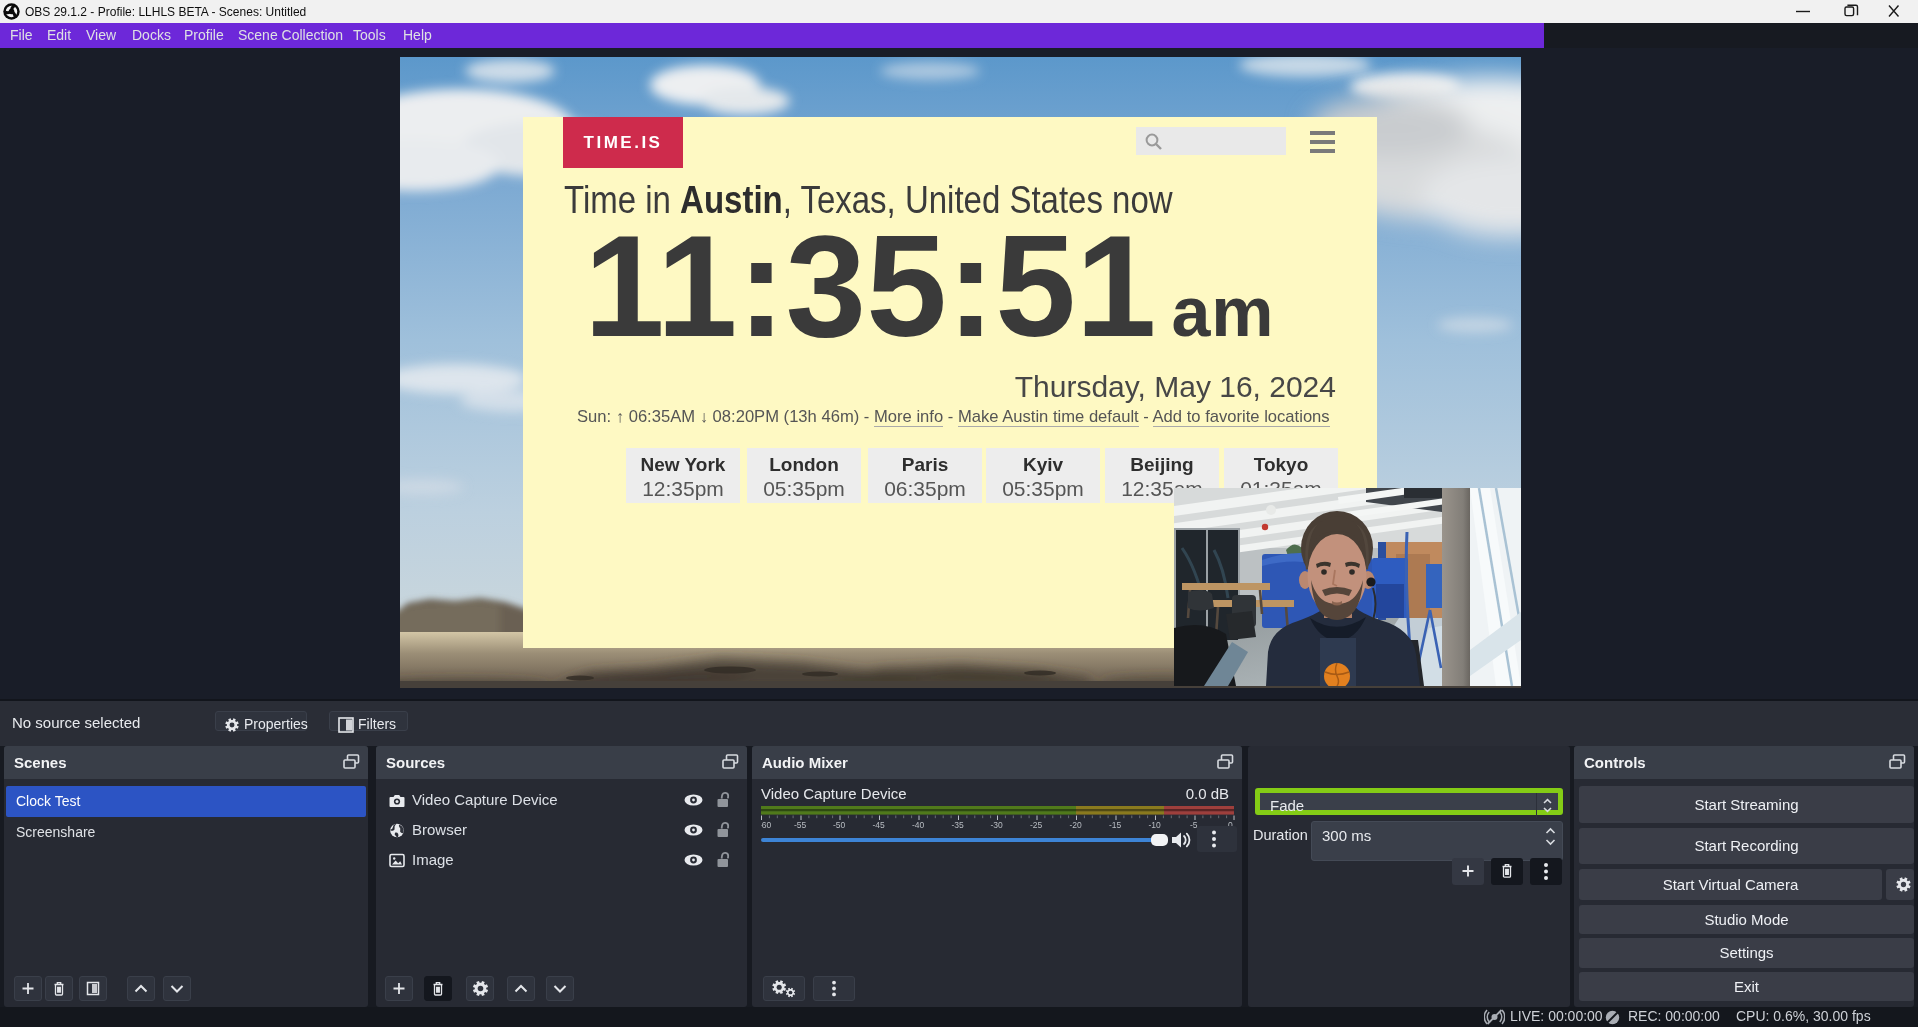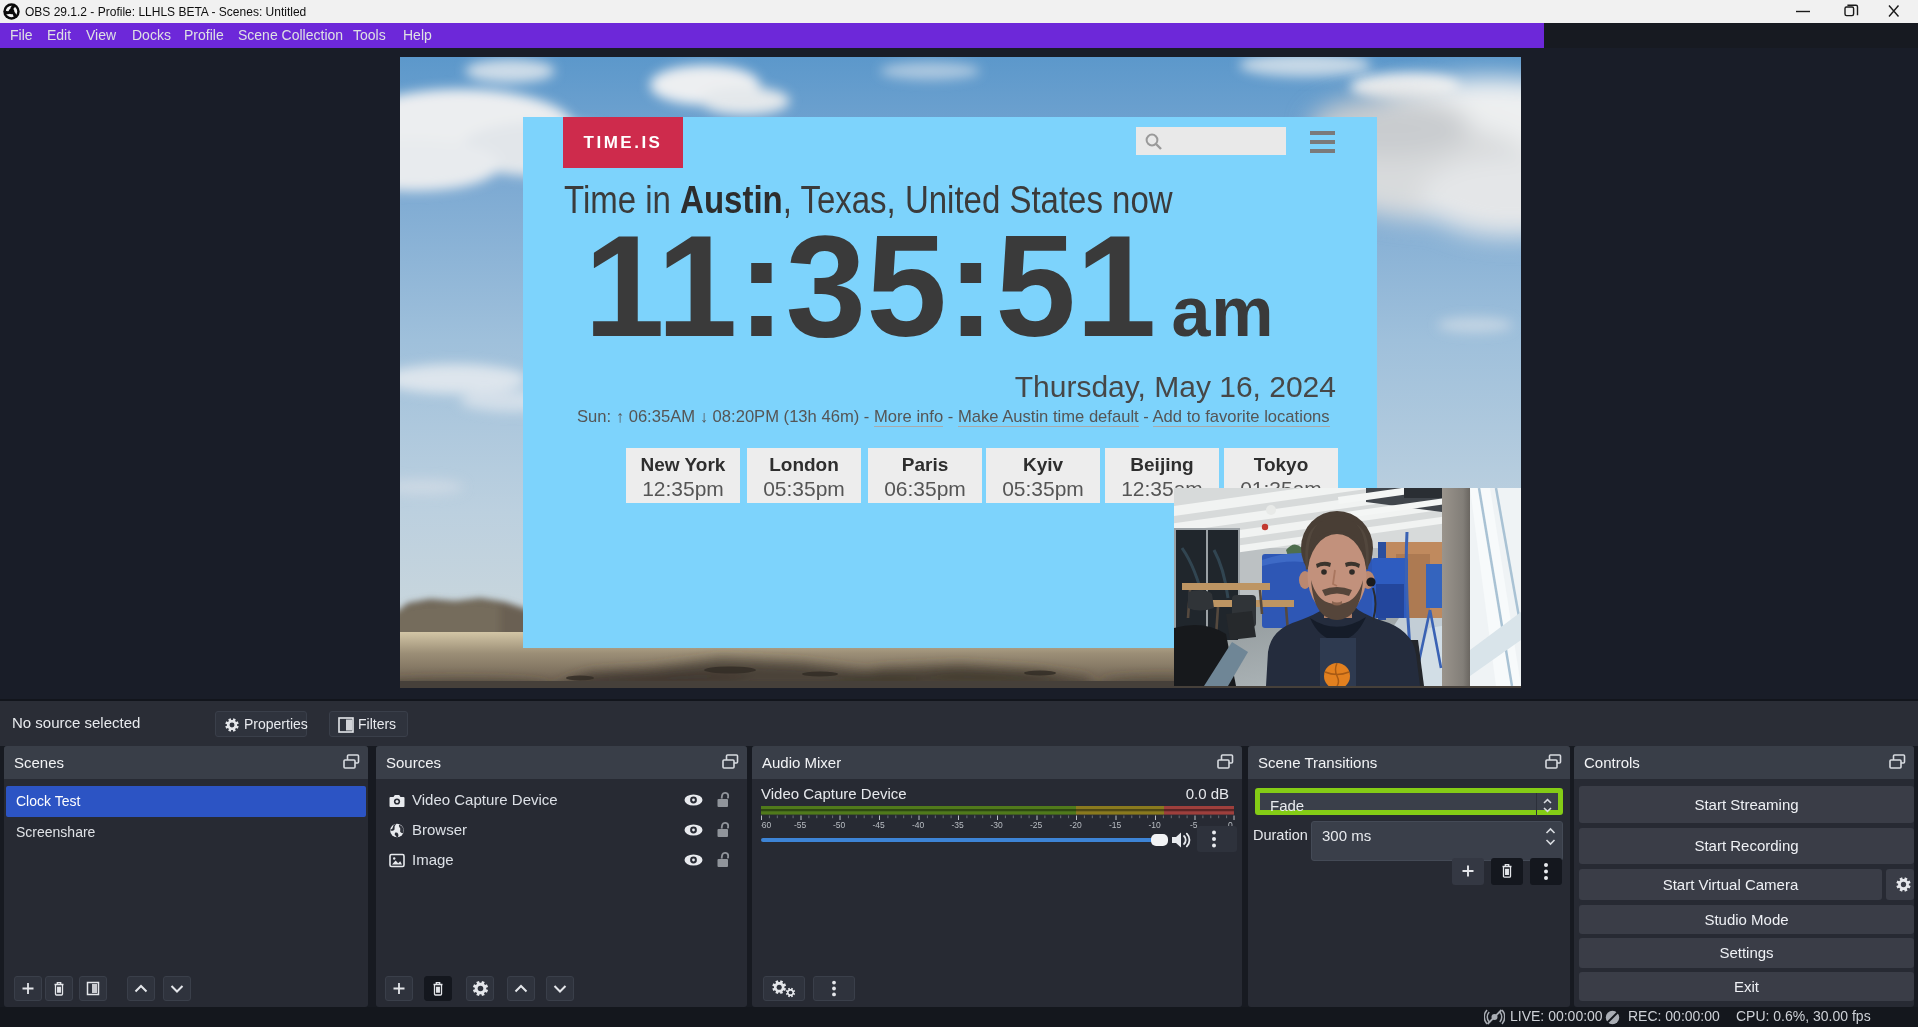--- a/index.html
+++ b/index.html
@@ -8,46 +8,46 @@
 .abs{position:absolute;}
 
 #titlebar{position:absolute;left:0;top:0;width:1918px;height:23px;background:#F1F1F1;}
 #titlebar .ttxt{position:absolute;left:25px;top:5px;font-size:12px;color:#0e0e0e;}
 
 #menubar{position:absolute;left:0;top:23px;width:1544px;height:25px;background:#6d28d9;color:#DEE0E4;font-size:14px;}
 #menubar div{position:absolute;top:4px;}
 
 #canvas{position:absolute;left:0;top:48px;width:1918px;height:653px;background:#191D28;}
 #video{position:absolute;left:400px;top:9px;width:1121px;height:631px;overflow:hidden;background:#9db8d2;}
-#card{position:absolute;left:123px;top:60px;width:854px;height:531px;background:#7dd3fc;color:#333;}
+#card{position:absolute;left:123px;top:60px;width:854px;height:531px;background:#fef9c3;color:#333;}
 #webcam{position:absolute;left:774px;top:431px;width:347px;height:198px;overflow:hidden;background:#aeb4b6;}
 
 #logo{position:absolute;left:40px;top:0;width:120px;height:51px;background:#CE2B4C;color:#fff;
   font-weight:bold;font-size:17px;letter-spacing:2.5px;text-align:center;line-height:51px;}
 #searchbox{position:absolute;left:613px;top:10px;width:150px;height:28px;background:#E9E9E9;}
 #hamb{position:absolute;left:787px;top:14px;width:25px;}
 #hamb div{height:4px;background:#7A7A7A;margin-bottom:5px;}
 #headline{position:absolute;left:41px;top:62px;font-size:38px;color:#3B3B3B;white-space:nowrap;transform:scaleX(.868);transform-origin:0 0;}
 #bigtime{position:absolute;left:61px;top:97px;font-size:145px;line-height:145px;font-weight:bold;color:#3A3A3A;white-space:nowrap;}
 #bigtime .ampm{font-size:70px;letter-spacing:1px;margin-left:15px;}
 #dateline{position:absolute;right:41px;top:253px;font-size:30px;color:#474747;}
 #sunline{position:absolute;left:54px;top:290px;font-size:16.6px;color:#555;white-space:nowrap;}
 #sunline .lnk{border-bottom:1px solid #aaa;}
 .citybox{position:absolute;top:331px;width:114px;height:55px;background:#EDEDED;text-align:center;}
 .citybox .cn{font-size:19px;font-weight:bold;color:#2e2e2e;margin-top:6px;}
 .citybox .ct{font-size:21px;color:#555;margin-top:1px;}
 
 #srctoolbar{position:absolute;left:0;top:699px;width:1918px;height:47px;background:#2A2D36;border-top:2px solid #12151C;color:#E8EAEE;font-size:15px;}
-.tbtn{position:absolute;top:10px;height:26px;background:#2F333D;border:1px solid #3A3F4A;border-radius:3px;
+.tbtn{position:absolute;top:10px;height:20px;background:#2F333D;border:1px solid #3A3F4A;border-radius:3px;
   color:#E8EAEE;font-size:14px;line-height:24px;padding:0 8px 0 28px;}
 
 #docks{position:absolute;left:0;top:746px;width:1918px;height:261px;background:#171A21;}
 .panel{position:absolute;top:0;height:261px;background:#272A33;border-radius:3px;}
 .phead{position:absolute;left:0;top:0;right:0;height:33px;background:#393E48;border-radius:3px 3px 0 0;
-  color:#F2F3F5;font-weight:normal;font-size:15px;line-height:33px;padding-left:10px;}
+  color:#F2F3F5;font-weight:bold;font-size:15px;line-height:33px;padding-left:10px;}
 .popico{position:absolute;right:8px;top:8px;width:17px;height:15px;}
 .sbtn{position:absolute;width:28px;height:25px;background:#2F333D;border:1px solid #3A3F4A;border-radius:3px;color:#E8EAEE;}
 .sbtn.dark{background:#14171E;border-color:#14171E;}
 .srow{position:absolute;left:0;width:100%;height:30px;color:#DCE0E6;font-size:15px;line-height:30px;}
 .srow .sico{position:absolute;left:13px;top:8px;width:16px;height:15px;}
 .srow span{position:absolute;left:36px;white-space:nowrap;}
 .eyeico{position:absolute;left:308px;top:7px;}
 .lockico{position:absolute;left:340px;top:6px;}
 .cbtn{position:absolute;left:5px;width:335px;background:#3A3D47;border-radius:3px;color:#EFF1F5;
   font-size:15px;text-align:center;}
@@ -539,24 +539,20 @@
             <circle cx="10" cy="10" r="3.4" fill="#2F333D"></circle>
           </g>
         </svg></div>
     <div class="sbtn" style="left:61px;top:230px;width:42px"><svg viewBox="0 0 40 23" width="40" height="23">
           <circle cx="20" cy="5.6" r="1.9" fill="#E4E6EA"></circle>
           <circle cx="20" cy="11.5" r="1.9" fill="#E4E6EA"></circle>
           <circle cx="20" cy="17.4" r="1.9" fill="#E4E6EA"></circle>
         </svg></div>
   </div>
   <div class="panel" id="p-trans" style="left:1248px;width:322px">
-    <div class="phead">Scene Transitions<svg class="popico" viewBox="0 0 17 15">
-          <rect x="4.5" y="1" width="11" height="8" rx="1" fill="none" stroke="#D8DBE0" stroke-width="1.6"></rect>
-          <rect x="1" y="6" width="11" height="8" rx="1" fill="#393E48" stroke="#D8DBE0" stroke-width="1.6"></rect>
-        </svg></div>
     <div class="abs" style="left:7px;top:42px;width:308px;height:27px;background:#3A3F4A;border:5px solid #84cc16;border-radius:3px;color:#E8EAEE;font-size:15px;line-height:25px;padding-left:10px;">Fade
       <div class="abs" style="right:0;top:0;width:22px;height:25px;border-left:1px solid #2C303A">
         <svg style="margin:4px 0 0 5px" width="11" height="17" viewBox="0 0 11 17">
             <path d="M2 6 L5.5 2.6 L9 6" fill="none" stroke="#D8DBE0" stroke-width="1.5"></path>
             <path d="M2 11 L5.5 14.4 L9 11" fill="none" stroke="#D8DBE0" stroke-width="1.5"></path>
           </svg>
       </div>
     </div>
     <div class="abs" style="left:5px;top:81px;color:#E6E8EC;font-size:14.5px;">Duration</div>
     <div class="abs" style="left:63px;top:75px;width:252px;height:40px;background:#3A3F4A;border:1px solid #444A56;border-radius:3px;color:#E8EAEE;font-size:15px;line-height:27px;padding-left:10px;">300 ms

